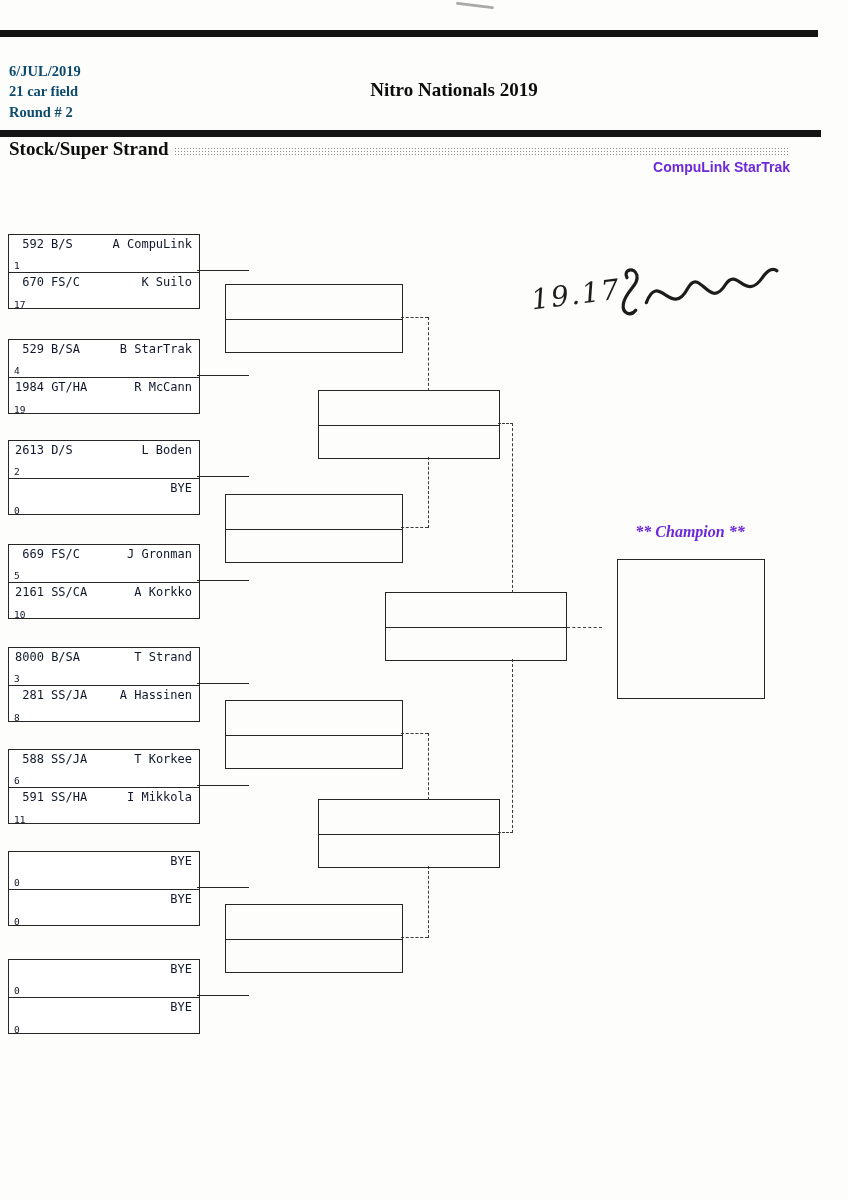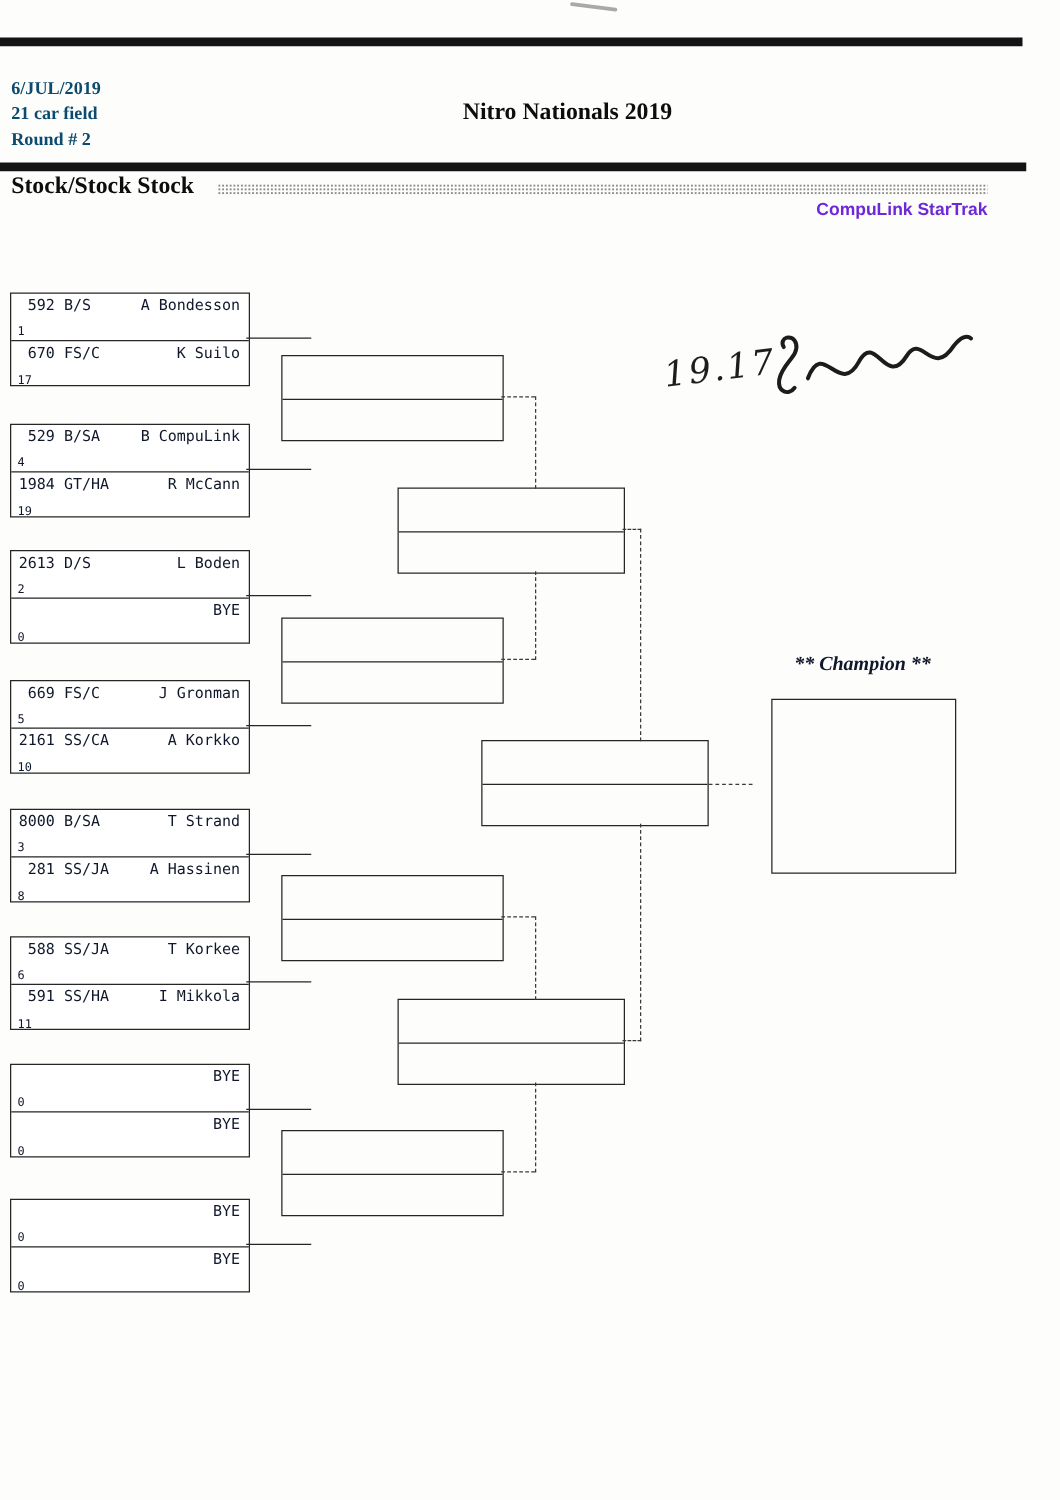--- a/index.html
+++ b/index.html
@@ -22,21 +22,21 @@
   .cls{display:inline-block;margin-left:1ch;white-space:pre;}
   .driver{white-space:pre;}
   .seed{position:absolute;left:5px;bottom:1px;font-size:9.5px;}
   .slot{position:absolute;border:1.5px solid #262626;}
   .slot .half{height:50%;}
   .slot .half.bottom{border-top:1.5px solid #262626;}
   .tick{position:absolute;left:197px;width:52px;height:0;border-top:1.5px solid #262626;}
   .hdash{position:absolute;height:0;border-top:1.5px dashed #3a3a3a;}
   .vdash{position:absolute;width:0;border-left:1.5px dashed #3a3a3a;}
   .champ-label{position:absolute;left:617px;top:523px;width:146px;text-align:center;
-    font-size:16px;font-style:italic;font-weight:bold;color:#0f172a;}
+    font-size:16px;font-style:italic;font-weight:bold;color:#6d28d9;}
   .champ-box{position:absolute;left:617px;top:559px;width:146px;height:138px;border:1.5px solid #262626;}
   .hand-time{position:absolute;left:531px;top:278px;font-family:"DejaVu Serif",serif;font-style:italic;
     font-size:28px;color:#1d1d1d;transform:rotate(-7deg);letter-spacing:2px;}
   .signature{position:absolute;left:612px;top:260px;transform:rotate(-3deg);}
 </style>
 </head>
 <body>
 
 <div class="page">
 
@@ -45,41 +45,41 @@
 
   <div class="hdr-left">
     <div>6/JUL/2019</div>
     <div>21 car field</div>
     <div>Round # 2</div>
   </div>
   <div class="title">Nitro Nationals 2019</div>
 
   <div class="bar" style="top:130px;width:821px;"></div>
 
-  <div class="class-heading">Stock/Stock Stock</div>
+  <div class="class-heading">Stock/Super Strand</div>
   <div class="dotted-strip"></div>
   <div class="timing">CompuLink StarTrak</div>
 
   <div class="pair" style="top:234px;">
     <div class="row">
       <span><span class="car">592</span><span class="cls">B/S</span></span>
-      <span class="driver">A Bondesson</span>
+      <span class="driver">A CompuLink</span>
       <span class="seed">1</span>
     </div>
     <div class="row bottom">
       <span><span class="car">670</span><span class="cls">FS/C</span></span>
       <span class="driver">K Suilo</span>
       <span class="seed">17</span>
     </div>
   </div>
 
   <div class="pair" style="top:339px;">
     <div class="row">
       <span><span class="car">529</span><span class="cls">B/SA</span></span>
-      <span class="driver">B CompuLink</span>
+      <span class="driver">B StarTrak</span>
       <span class="seed">4</span>
     </div>
     <div class="row bottom">
       <span><span class="car">1984</span><span class="cls">GT/HA</span></span>
       <span class="driver">R McCann</span>
       <span class="seed">19</span>
     </div>
   </div>
 
   <div class="pair" style="top:440px;">

